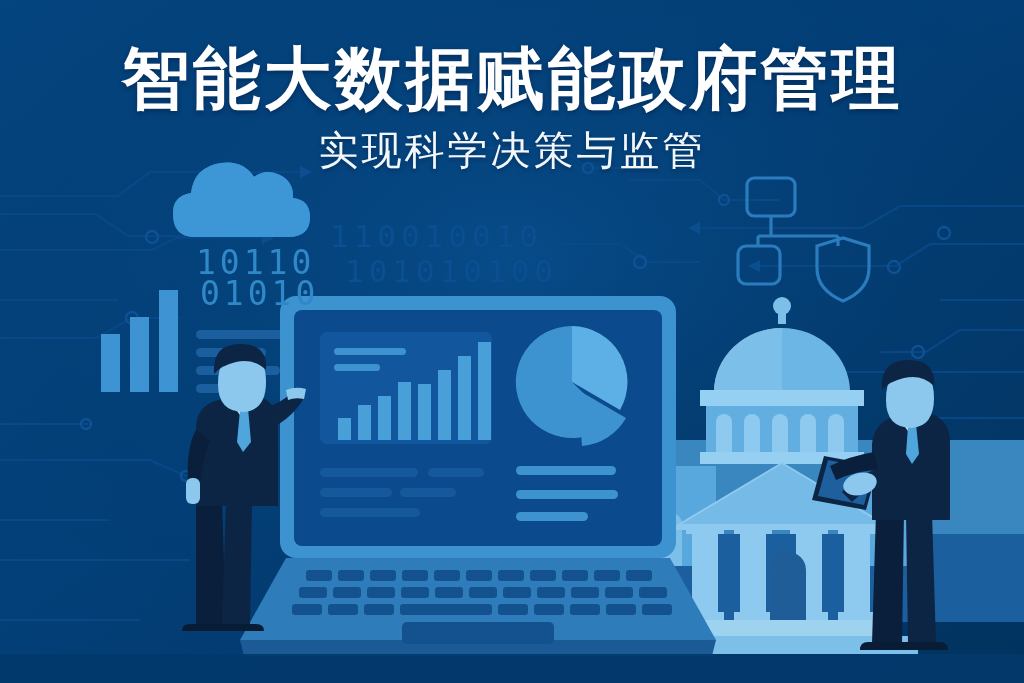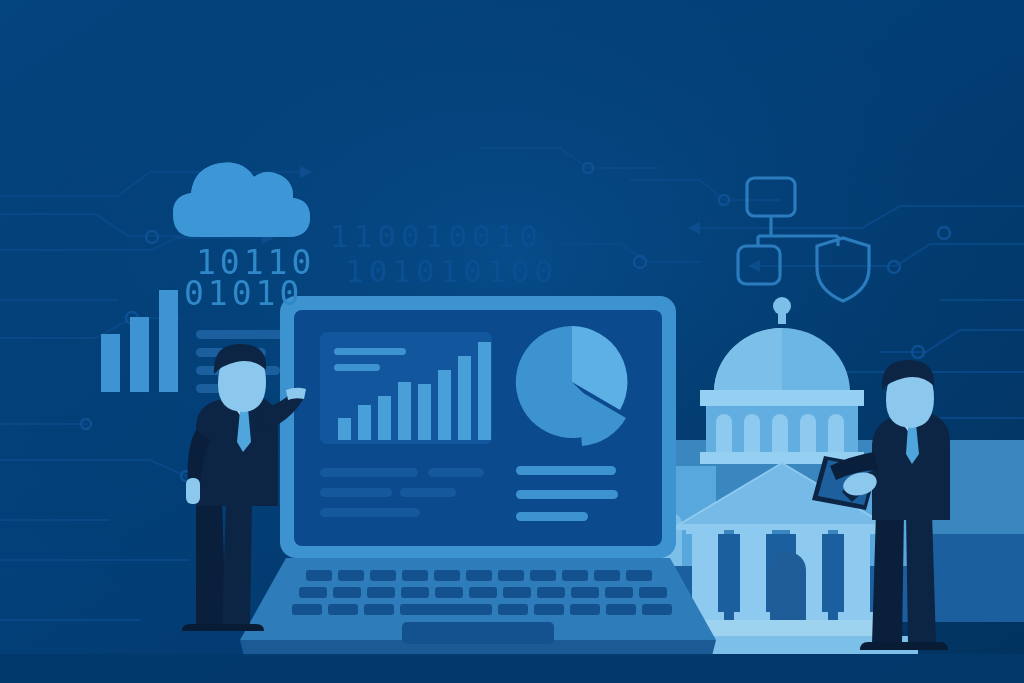--- a/index.html
+++ b/index.html
@@ -51,21 +51,21 @@
   .bin-big.b2{left:345px;top:253px;}
   .bin-small{
     position:absolute;
     color:#2f88c8;
     font-family:"DejaVu Sans Mono","Liberation Mono",monospace;
     font-size:33px;letter-spacing:4px;
     white-space:nowrap;
     z-index:14;
   }
   .bin-small.s1{left:196px;top:243px;}
-  .bin-small.s2{left:184px;top:274px;}
+  .bin-small.s2{left:200px;top:274px;}
 </style>
 </head>
 <body>
 
 <div class="stage">
 
   <svg class="svgfull" viewBox="0 0 1024 683" preserveAspectRatio="none">
     <defs>
       <linearGradient id="bgGrad" x1="0" y1="0" x2="1" y2="1">
         <stop offset="0%" stop-color="#04447f"></stop>
@@ -359,14 +359,18 @@
     <ellipse cx="860" cy="484" rx="17" ry="11" fill="#8cc8ee" transform="rotate(-14 860 484)"></ellipse>
 
     <path d="M886 400 q0 -32 24 -32 q24 0 24 30 q0 28 -22 30 q-26 0 -26 -28 z" fill="#8cc8ee"></path>
     <path d="M882 390 q-2 -30 26 -30 q28 0 26 26 q-12 -12 -30 -8 q-14 3 -22 12 z" fill="#0d2545"></path>
   </svg>
 
   <svg class="svgfull" viewBox="0 0 1024 683">
     <rect x="0" y="654" width="1024" height="29" fill="#02386c" opacity=".9"></rect>
   </svg>
 
+  <div class="titles">
+    <h1 class="title-main">智能大数据赋能政府管理</h1>
+    <h2 class="title-sub">实现科学决策与监管</h2>
+  </div>
 
 </div>
 
 </body></html>

